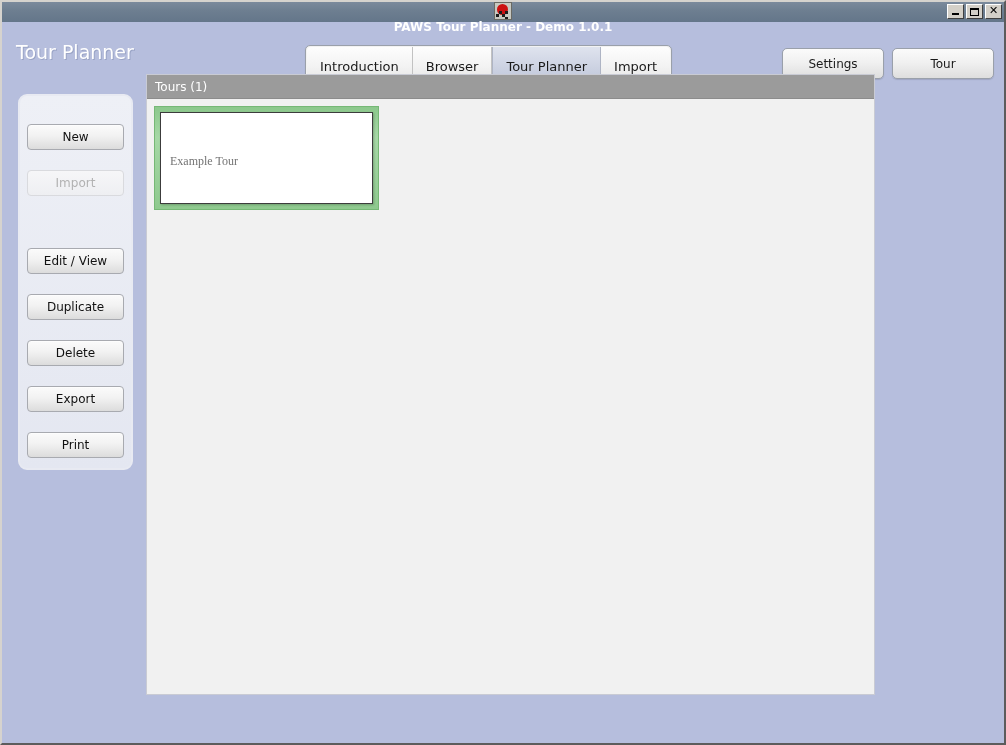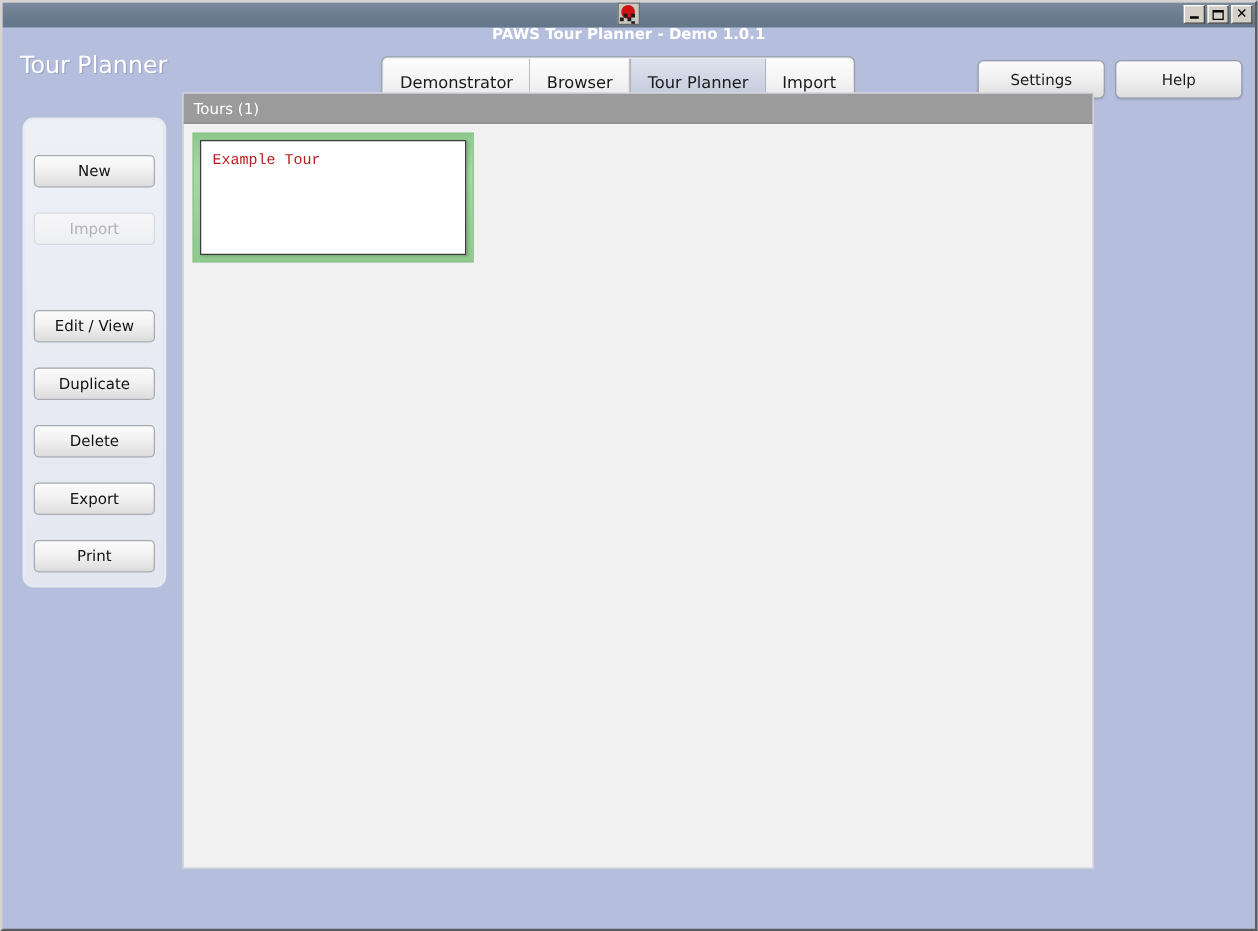--- a/index.html
+++ b/index.html
@@ -262,23 +262,24 @@
     height: 92px;
     background: #ffffff;
     border: 1px solid #3c3c3c;
     box-sizing: border-box;
     position: relative;
     padding: 8px 9px;
     box-shadow: 1px 1px 2px rgba(0,0,0,.22);
   }
   .tour-name {
     font-size: 12px;
-    color: #b91c1c;
-    font-family: Liberation Mono, monospace;
+    color: #737373;
+    font-family: Liberation Serif, serif;
     white-space: nowrap;
+    margin-top: 33px;
   }
   .tour-meta {
     position: absolute;
     left: 9px;
     bottom: 6px;
     font-size: 12px;
     color: #1d1d1d;
     font-family: "DejaVu Sans", sans-serif;
     line-height: 14px;
   }
@@ -309,29 +310,29 @@
       <div class="winbtn" title="Close">
         <span class="gcls">✕</span>
       </div>
     </div>
   </div>
 
   <div class="header">
     <div class="page-title">Tour Planner</div>
 
     <div class="tabstrip">
-      <div class="tab">Demonstrator</div>
+      <div class="tab">Introduction</div>
       <div class="tab">Browser</div>
       <div class="tab selected">Tour Planner</div>
       <div class="tab">Import</div>
     </div>
 
     <div class="header-actions">
       <button class="hbtn">Settings</button>
-      <button class="hbtn">Help</button>
+      <button class="hbtn">Tour</button>
     </div>
   </div>
 
   <div class="sidebar">
     <button class="sbtn">New</button>
     <button class="sbtn disabled" disabled="">Import</button>
     <div class="sbtn-gap"></div>
     <button class="sbtn">Edit / View</button>
     <button class="sbtn">Duplicate</button>
     <button class="sbtn">Delete</button>

